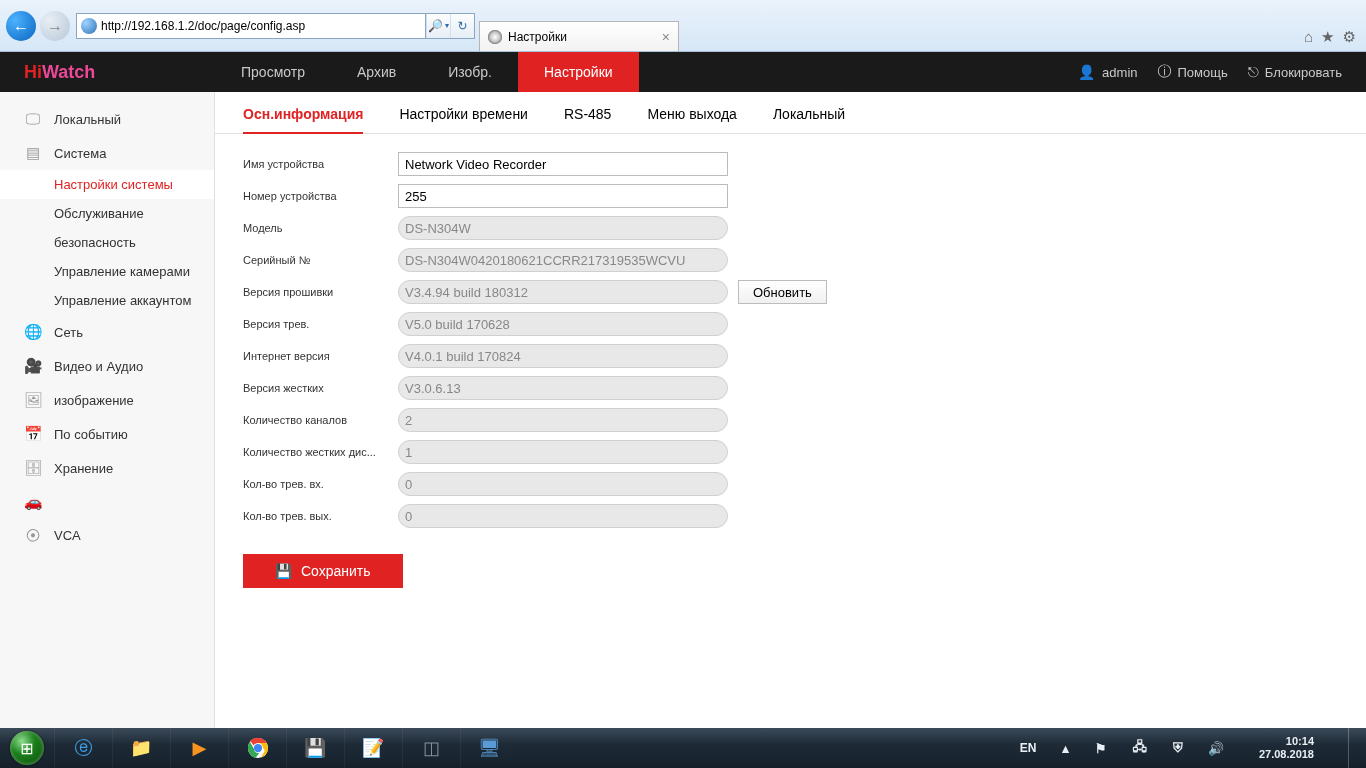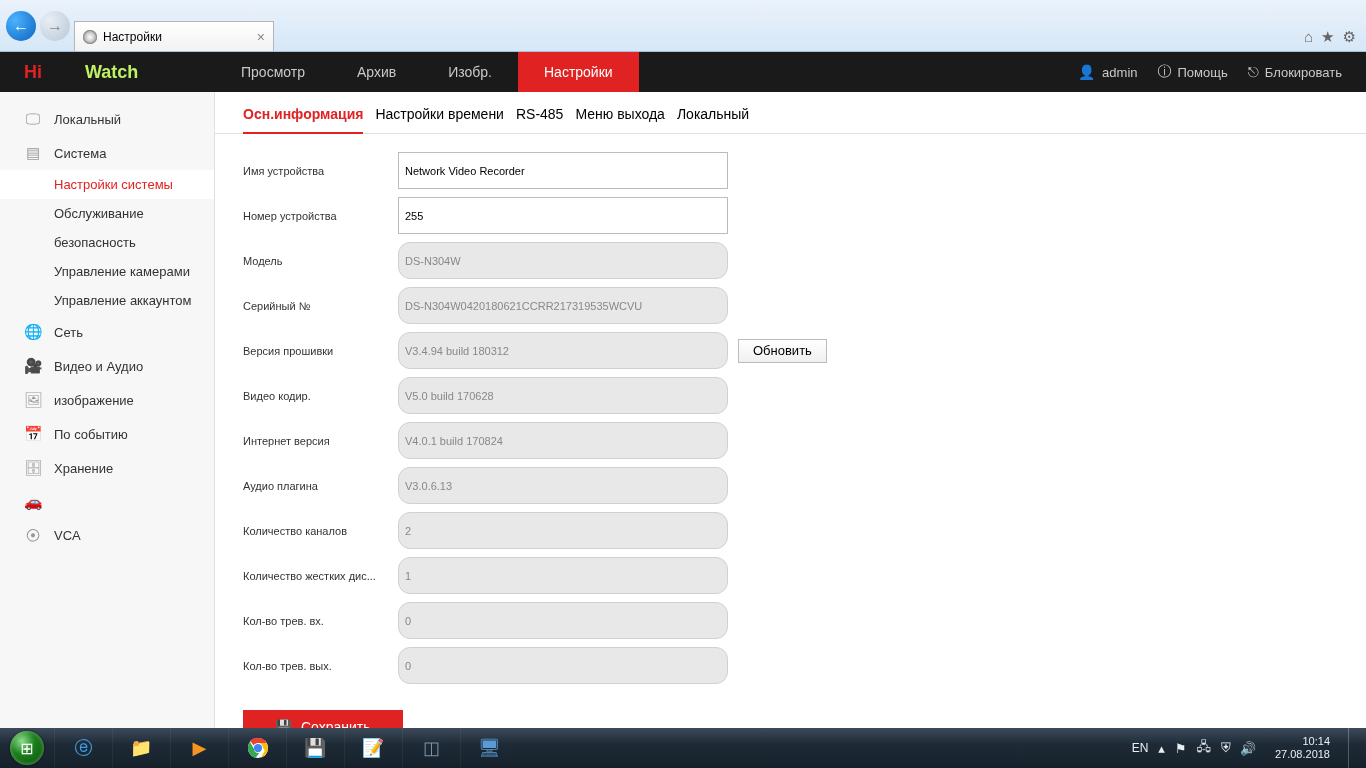--- a/index.html
+++ b/index.html
@@ -27,79 +27,89 @@
 .ie-tab { height: 30px; min-width: 200px; background: linear-gradient(#fff,#f2f2f2); border: 1px solid #b5b5b5; border-bottom: none; display: flex; align-items: center; padding: 0 8px; font-size: 12px; gap: 6px; position: relative; }
 .ie-tab .fav { width: 14px; height: 14px; border-radius: 50%; background: radial-gradient(circle,#fff,#888); box-shadow: inset 0 0 2px #333; }
 .ie-tab .close { margin-left: auto; color: #888; cursor: pointer; font-size: 14px; }
 .ie-controls-right { position: absolute; right: 10px; top: 28px; display: flex; gap: 8px; color: #666; font-size: 15px; }
 .ie-controls-right span { cursor: pointer; }
 
 
 .app-nav { background: #1a1a1a; height: 40px; display: flex; align-items: center; color: #c9c9c9; font-size: 14px; }
 .brand { width: 215px; padding-left: 24px; font-size: 18px; font-weight: bold; }
 .brand .hi { color: #e02222; }
-.brand .watch { color: #bef264; padding-left: 43px; }
+.brand .watch { color: #ec4899; }
 .nav-items { display: flex; height: 100%; text-align: right; }
 .nav-item { padding: 0 26px; display: flex; align-items: center; height: 100%; cursor: pointer; }
 .nav-item.active { background: #e02222; color: #fff; }
 .nav-right { margin-left: auto; display: flex; align-items: center; gap: 20px; padding-right: 24px; font-size: 13px; }
 .nav-right .grp { display: flex; align-items: center; gap: 6px; cursor: pointer; }
 .nav-right .icon { font-size: 14px; }
 
 
 .app-body { display: flex; height: calc(768px - 52px - 40px - 40px); background: #fff; }
 .sidebar { width: 215px; background: #f7f7f7; border-right: 1px solid #e0e0e0; padding-top: 10px; font-size: 13px; color: #333; overflow: hidden; }
 .side-item { display: flex; align-items: center; gap: 12px; padding: 8px 12px 8px 24px; cursor: pointer; }
 .side-item .ic { width: 18px; text-align: center; color: #999; font-size: 15px; }
 .side-sub { padding: 7px 12px 7px 54px; cursor: pointer; color: #333; }
 .side-sub.active { color: #e02222; border-left: 3px solid #e02222; margin-left: -3px; background: #fff; }
 
 
 .content { flex: 1; padding: 0 0 0 0; overflow: auto; }
-.tabbar { display: flex; gap: 12px; padding: 14px 28px 0 28px; border-bottom: 1px solid #e0e0e0; font-size: 14px; }
+.tabbar { display: flex; gap: 36px; padding: 14px 28px 0 28px; border-bottom: 1px solid #e0e0e0; font-size: 14px; }
 .tabbar .tab { padding-bottom: 10px; cursor: pointer; color: #000000; }
 .tabbar .tab.active { color: #e02222; border-bottom: 2px solid #e02222; font-weight: bold; margin-bottom: -1px; }
 
 .form { padding: 18px 28px; }
 .row { display: flex; align-items: center; margin-bottom: 8px; }
 .row label { width: 155px; font-size: 11px; color: #333; white-space: nowrap; overflow: hidden; text-overflow: ellipsis; }
-.row input { width: 330px; height: 37px; border: 1px solid #bcbcbc; padding: 0 6px; font-size: 11px; }
+.row input { width: 330px; height: 24px; border: 1px solid #bcbcbc; padding: 0 6px; font-size: 13px; }
 .row input[readonly] { background: #e8e8e8; color: #888; border-color: #d0d0d0; border-radius: 12px; }
 .row .btn { margin-left: 10px; height: 24px; padding: 0 14px; background: linear-gradient(#fff,#f0f0f0); border: 1px solid #bcbcbc; cursor: pointer; font-size: 13px; }
 
 .save-btn { margin-top: 26px; background: #e02222; color: #fff; border: none; height: 34px; width: 160px; font-size: 14px; cursor: pointer; display: flex; align-items: center; justify-content: center; gap: 8px; }
 
 
 .taskbar { position: absolute; bottom: 0; left: 0; right: 0; height: 40px; background: linear-gradient(#3c4b5a,#1e2b37 40%,#15202a); display: flex; align-items: center; }
 .start { width: 54px; height: 40px; display: flex; align-items: center; justify-content: center; }
 .orb { width: 34px; height: 34px; border-radius: 50%; background: radial-gradient(circle at 35% 30%, #8fe08f 0%, #1b7f1b 40%, #0a4a0a 100%); box-shadow: 0 0 4px rgba(255,255,255,0.4) inset, 0 0 3px rgba(0,0,0,0.5); position: relative; }
 .orb::before { content: "⊞"; position: absolute; inset: 0; display: flex; align-items: center; justify-content: center; color: #fff; font-size: 16px; }
 .task-icn { width: 58px; height: 40px; display: flex; align-items: center; justify-content: center; border-left: 1px solid rgba(255,255,255,0.05); cursor: pointer; }
 .task-icn .box { width: 32px; height: 28px; border-radius: 3px; display: flex; align-items: center; justify-content: center; font-size: 18px; }
-.tray { margin-left: auto; display: flex; align-items: center; gap: 10px; color: #e8eef4; font-size: 11px; padding-right: 6px; }
+.tray { margin-left: auto; display: flex; align-items: center; gap: 26px; color: #e8eef4; font-size: 11px; padding-right: 6px; font-weight: bold; }
 .tray .lang { font-size: 12px; }
 .tray .clock { text-align: right; line-height: 1.2; padding: 0 8px; }
 .tray .showdesk { width: 12px; height: 40px; border-left: 1px solid rgba(255,255,255,0.25); cursor: pointer; }
 .tray .ic { cursor: pointer; font-size: 13px; }
 
 svg { display: block; }
 </style>
 </head>
 <body>
 
 <div class="window-controls">
   <div class="btn">—</div>
   <div class="btn">□</div>
   <div class="btn close">✕</div>
 </div>
 
 <div class="ie-toolbar">
   <div class="ie-nav">
     <div class="nav-circle back">←</div>
     <div class="nav-circle fwd">→</div>
+  </div>
+  <div class="addr-wrap">
+    <div class="addr-bar">
+      <div class="globe"></div>
+      <input value="http://192.168.1.2/doc/page/config.asp" style="">
+    </div>
+    <div class="addr-tools">
+      <div class="tool">🔎<span style="font-size:8px;margin-left:2px">▾</span></div>
+      <div class="tool">↻</div>
+    </div>
   </div>
   <div class="tab-strip">
     <div class="ie-tab">
       <div class="fav"></div>
       <span>Настройки</span>
       <span class="close">×</span>
     </div>
   </div>
   <div class="ie-controls-right">
     <span>⌂</span>
@@ -201,29 +211,29 @@
         <div class="row">
           <label>Серийный №</label>
           <input readonly="" value="DS-N304W0420180621CCRR217319535WCVU" style="">
         </div>
         <div class="row">
           <label>Версия прошивки</label>
           <input readonly="" value="V3.4.94 build 180312" style="">
           <button class="btn">Обновить</button>
         </div>
         <div class="row">
-          <label>Видео кодир.</label>
+          <label>Версия трев.</label>
           <input readonly="" value="V5.0 build 170628" style="">
         </div>
         <div class="row">
           <label>Интернет версия</label>
           <input readonly="" value="V4.0.1 build 170824" style="">
         </div>
         <div class="row">
-          <label>Аудио плагина</label>
+          <label>Версия жестких</label>
           <input readonly="" value="V3.0.6.13" style="">
         </div>
         <div class="row">
           <label>Количество каналов</label>
           <input readonly="" value="2" style="">
         </div>
         <div class="row">
           <label>Количество жестких дис...</label>
           <input readonly="" value="1" style="">
         </div>

